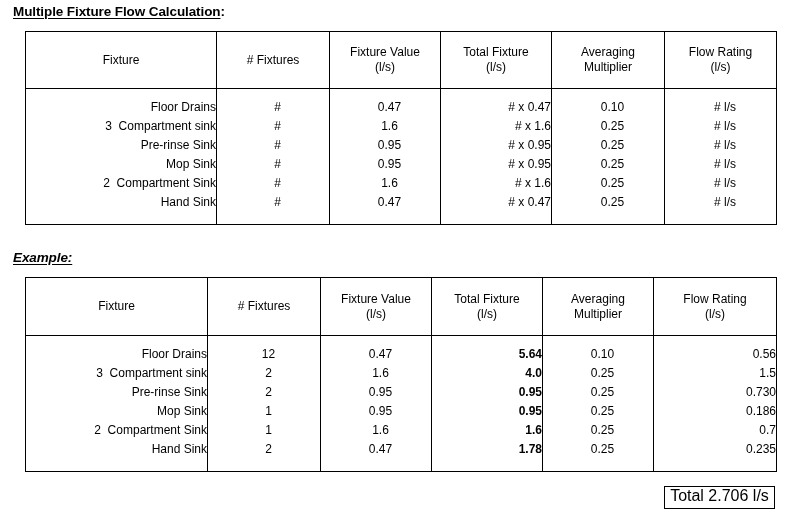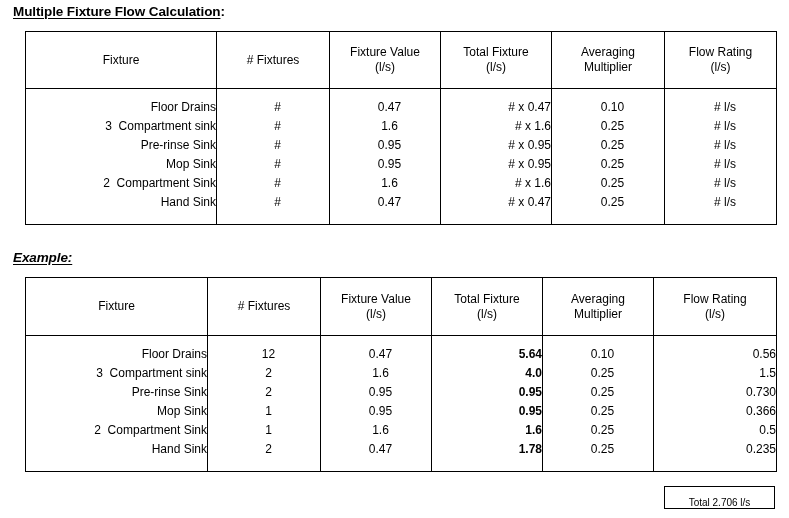--- a/index.html
+++ b/index.html
@@ -114,23 +114,23 @@
   
   #total-box {
     position: absolute;
     left: 664px;
     top: 486px;
     width: 111px;
     height: 23px;
     border: 1px solid #000000;
     box-sizing: border-box;
     display: flex;
-    align-items: flex-end;
+    align-items: flex-start;
     justify-content: center;
-    font-size: 10px;
+    font-size: 16px;
     white-space: nowrap;
   }
 </style>
 </head>
 <body>
 
 <div class="page">
 
   <div class="section-heading" id="heading-1"><span class="underlined">Multiple Fixture Flow Calculation</span><span class="tail">:</span></div>
 
@@ -326,22 +326,22 @@
               <div>0.25</div>
               <div>0.25</div>
               <div>0.25</div>
             </div>
         </td>
         <td class="col-left col-flow-left">
           <div class="cell-stack">
               <div>0.56</div>
               <div>1.5</div>
               <div>0.730</div>
-              <div>0.366</div>
-              <div>0.5</div>
+              <div>0.186</div>
+              <div>0.7</div>
               <div>0.235</div>
             </div>
         </td>
       </tr>
     </tbody>
   </table>
 
   <div id="total-box">
     <span>Total 2.706 l/s</span>
   </div>

